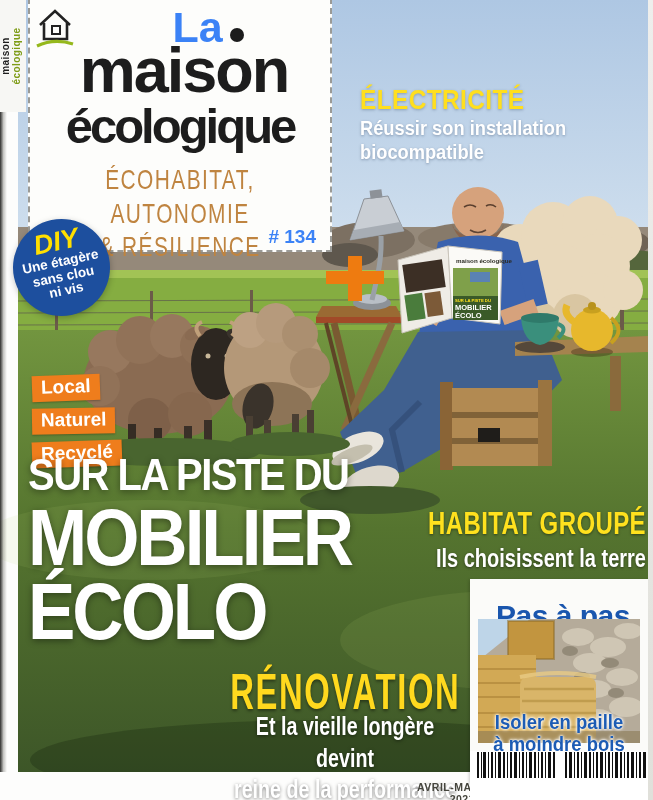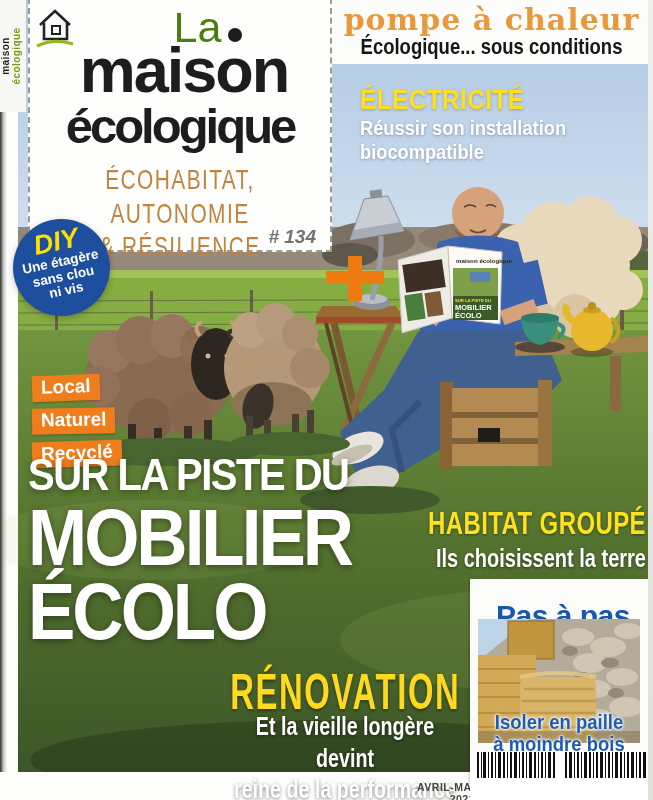--- a/index.html
+++ b/index.html
@@ -18,29 +18,29 @@
   .spine-green{color:#7e9c16;display:block;}
   .left-edge{position:absolute;left:0;top:108px;width:7px;height:684px;
     background:linear-gradient(to right,rgba(10,10,8,.85),rgba(30,30,20,.25),transparent);z-index:5;}
 
   
   .masthead{position:absolute;left:28px;top:-2px;width:300px;height:252px;background:#fdfdfb;
     border-left:2px dashed #9a9a96;border-right:2px dashed #9a9a96;border-bottom:2px dashed #9a9a96;
     z-index:7;}
   .house-icon{position:absolute;left:4px;top:6px;}
   .la-row{display:flex;align-items:flex-end;justify-content:center;margin-top:6px;padding-left:56px;height:40px;}
-  .la{font-size:43px;font-weight:normal;color:#4d7c0f;line-height:.8;}
+  .la{font-size:43px;font-weight:bold;color:#3b82f6;line-height:.8;}
   .la-dot{width:14px;height:14px;border-radius:50%;background:#1c1c1c;margin-left:7px;margin-bottom:2px;}
   .mh-title1{font-size:63px;font-weight:bold;color:#1d1d1d;letter-spacing:-2px;text-align:center;
     line-height:.92;margin-top:-2px;padding-left:8px;}
   .mh-title2{font-size:49px;font-weight:bold;color:#1d1d1d;letter-spacing:-3px;text-align:center;
     line-height:1;margin-top:2px;}
   .tagline{margin-top:12px;text-align:center;color:#bf8440;font-weight:400;font-size:22px;
     letter-spacing:1.5px;line-height:1.25;transform:scale(.95,1.22);transform-origin:center top;}
-  .issue{position:absolute;right:14px;bottom:2px;color:#737373;font-weight:bold;font-size:19px;font-style:italic;}
+  .issue{position:absolute;right:14px;bottom:2px;color:#3b82f6;font-weight:bold;font-size:19px;}
 
   
   .diy{position:absolute;left:13px;top:219px;width:97px;height:97px;border-radius:50%;
     background:#1d4f9e;transform:rotate(-12deg);z-index:8;color:#fff;text-align:center;
     box-shadow:0 2px 6px rgba(0,0,0,.25);}
   .diy-title{color:#ffdf00;font-style:italic;font-weight:bold;font-size:27px;margin-top:9px;line-height:1;}
   .diy-line{font-size:13.5px;font-weight:bold;line-height:1.08;}
 
   
   .plus{position:absolute;left:326px;top:256px;width:58px;height:45px;z-index:6;}
@@ -340,24 +340,20 @@
     <div class="diy-line">Une étagère</div>
     <div class="diy-line">sans clou</div>
     <div class="diy-line">ni vis</div>
   </div>
 
   <div class="plus">
     <div class="h"></div>
       <div class="v"></div>
   </div>
 
-  <div class="banner">
-    <div class="banner-head">pompe à chaleur</div>
-    <div class="banner-sub">Écologique... sous conditions</div>
-  </div>
 
   <div class="electric">
     <div class="electric-title">ÉLECTRICITÉ</div>
     <div class="electric-line">Réussir son installation</div>
     <div class="electric-line">biocompatible</div>
   </div>
 
   <div class="badges">
     <div class="badge">Local</div>
     <div class="badge">Naturel</div>

